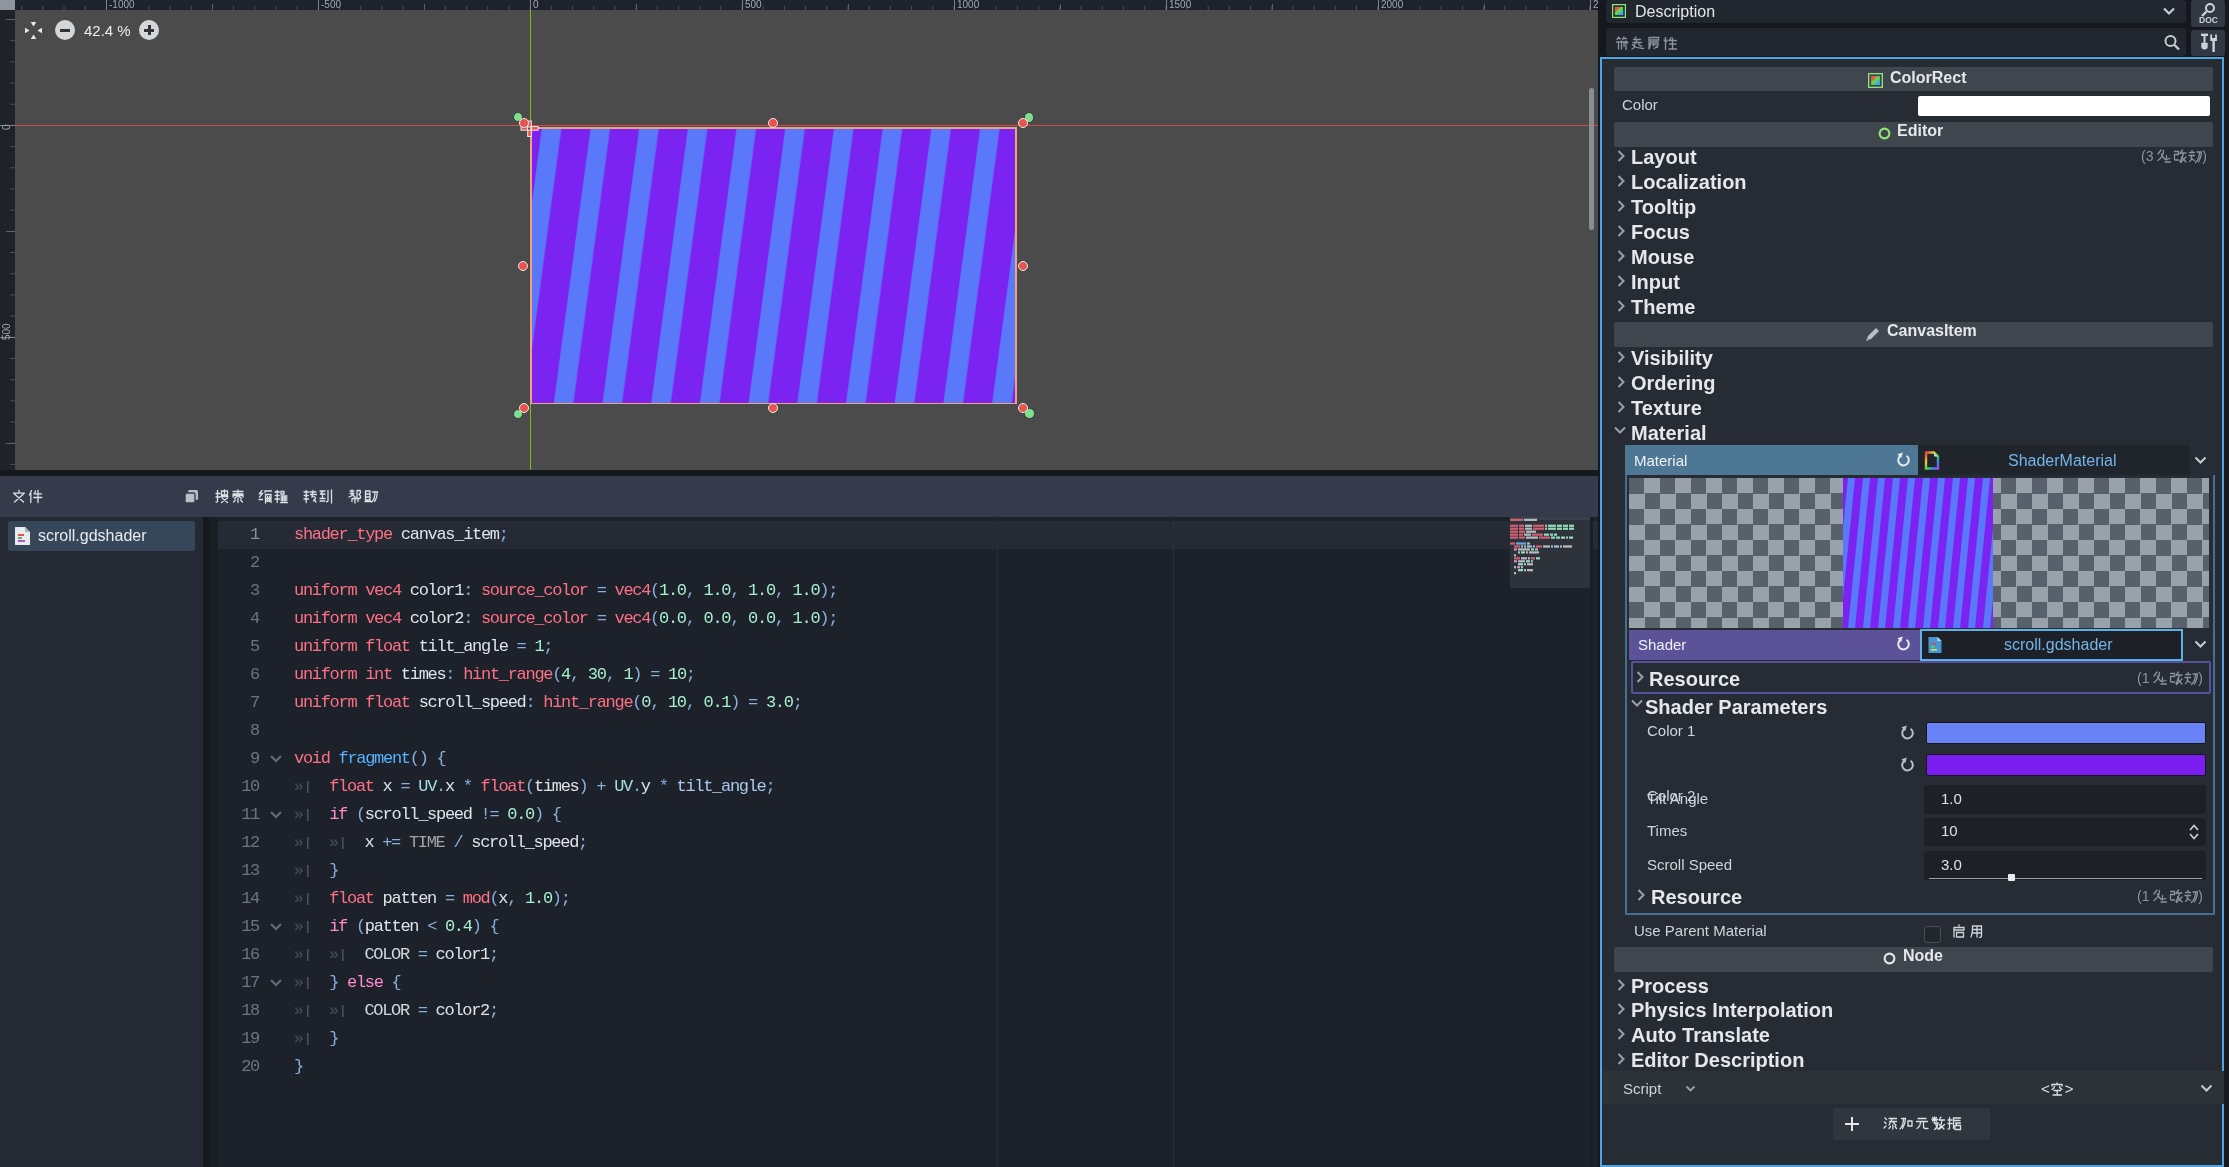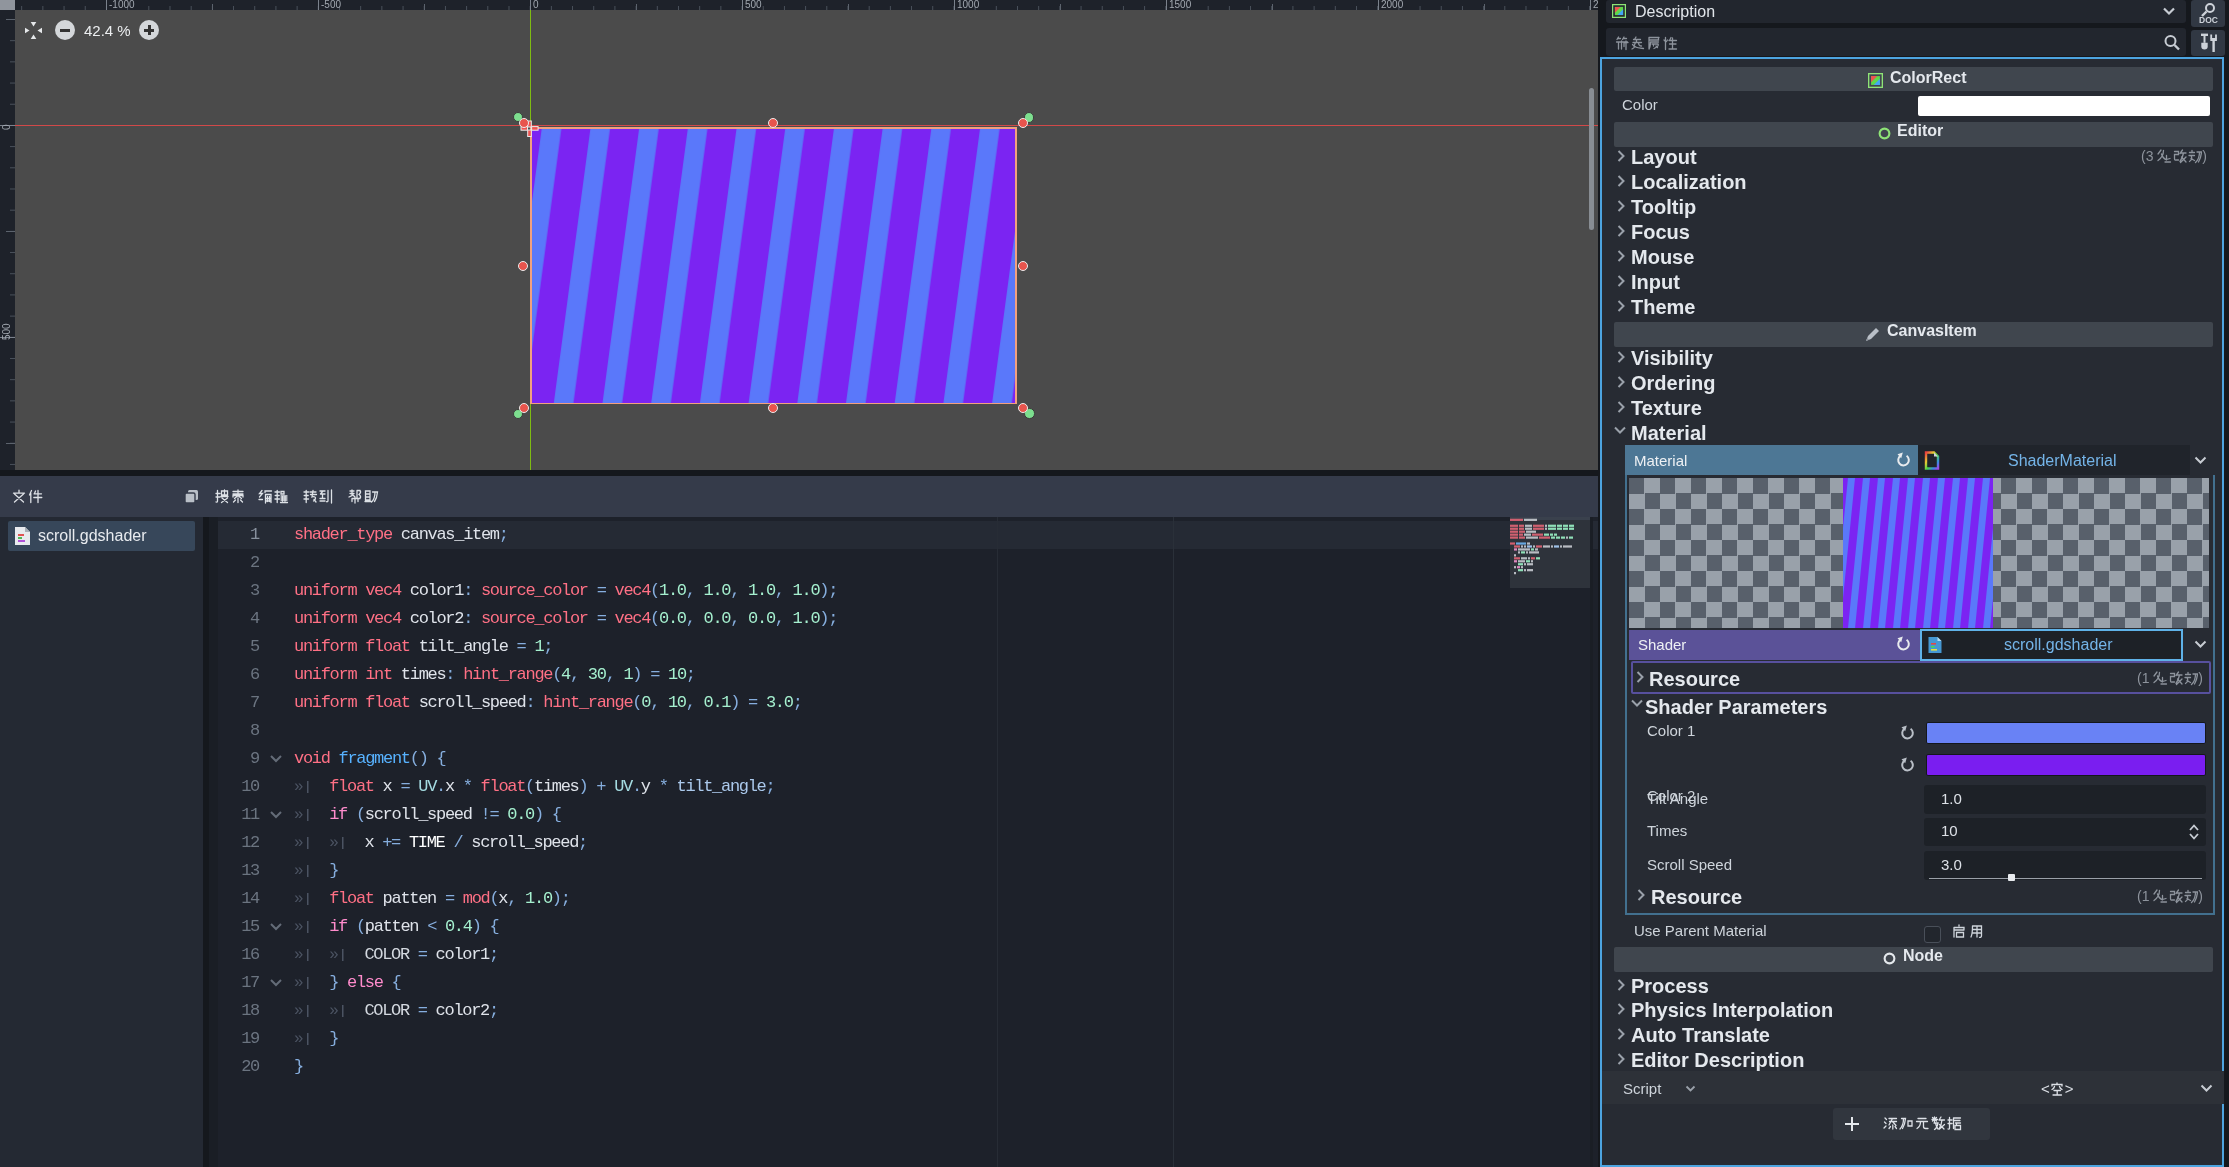--- a/index.html
+++ b/index.html
@@ -9,21 +9,21 @@
   .b{font-weight:bold;color:#e4e8ed;}
   .rl{position:absolute;top:-1px;font-size:10px;color:#a2a8b0;font-family:"Liberation Sans",sans-serif;}
   .rv{position:absolute;left:1px;font-size:10px;color:#a2a8b0;font-family:"Liberation Sans",sans-serif;
       transform-origin:0 0;transform:rotate(-90deg);}
   .kw{color:#ff7085;}
   .fl{color:#ff8ccc;}
   .nm{color:#a5f0cf;}
   .fn{color:#57b2ff;}
   .op{color:#86aede;}
   .uv{color:#a5dce2;}
-  .tm{color:#ffffff;}
+  .tm{color:#a3a3a3;}
   .co{color:#d4d9e0;}
   .mv{color:#abc9ec;}
   .tab{display:inline-block;width:35.2px;height:28px;vertical-align:top;letter-spacing:0;line-height:28px;
        background:linear-gradient(#4b5362,#4b5362) no-repeat 12.5px 8px;background-size:1.5px 12px;}
   .tab::before{content:"»";color:#4b5362;font-size:16px;}
   .bar{background:#40464e;border-radius:2px;}
   .chev{width:14px;height:14px;}
   .chevd{width:13px;height:13px;}
   .catl{font-size:20px;}
   .chg{position:absolute;color:#8d939c;font-size:14px;}

